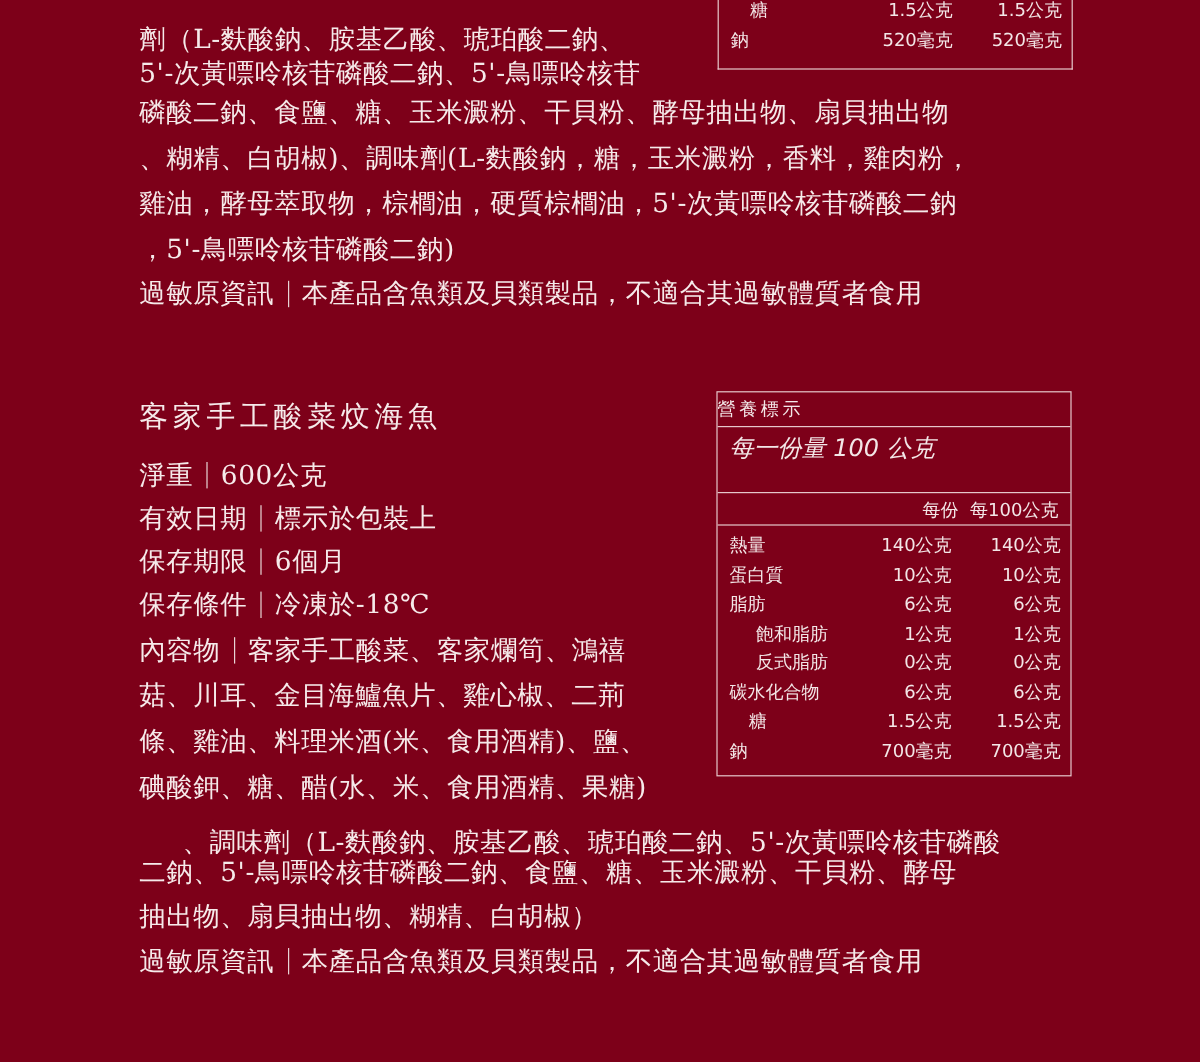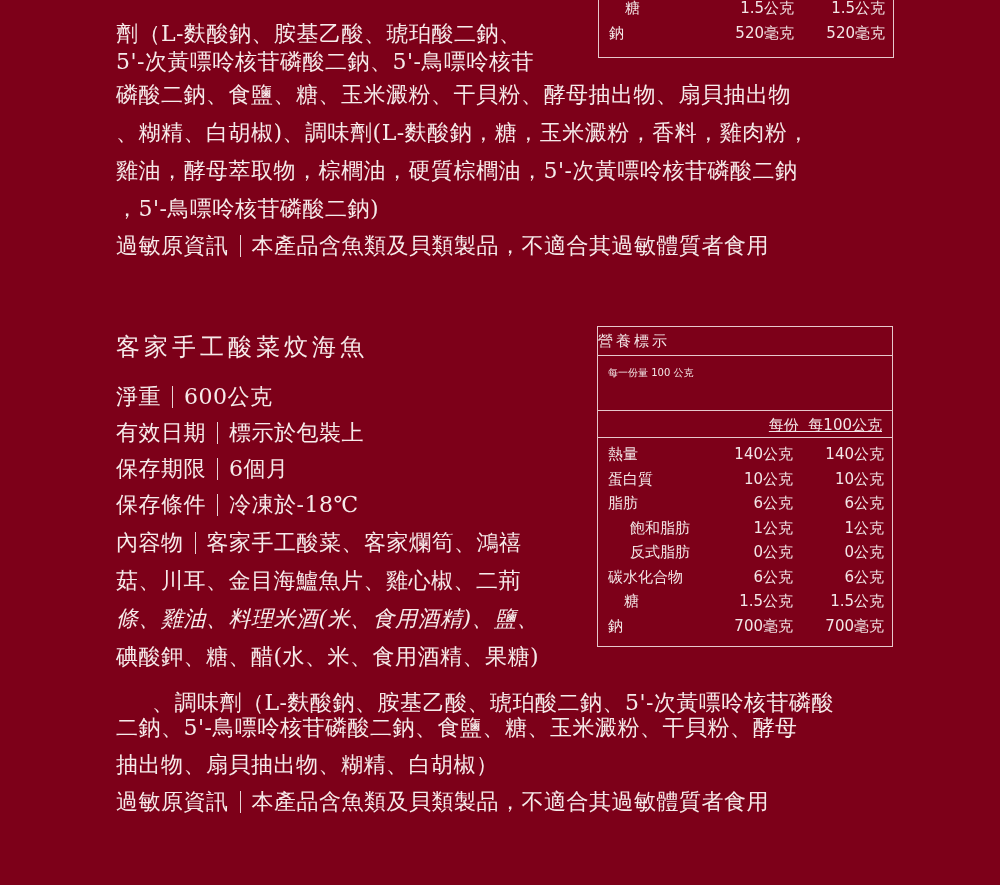--- a/index.html
+++ b/index.html
@@ -25,22 +25,22 @@
   .nbox {
     position: absolute; border: 1.5px solid #e6c7cb;
     font-family: "DejaVu Sans", "Liberation Sans", sans-serif;
     font-size: 15px; color: #f3e6e7;
   }
   .nbox .hdr {
     height: 28px; line-height: 28px; text-align: left; letter-spacing: 3px;
     border-bottom: 1.5px solid #e6c7cb; font-size: 15px;
   }
   .nbox .serv {
-    padding: 8px 10px 6px 10px; line-height: 18px; font-size: 10px;
-    border-bottom: 1.5px solid #e6c7cb; height: 40px;
+    padding: 8px 10px 6px 10px; line-height: 18px; font-size: 20px;
+    border-bottom: 1.5px solid #e6c7cb; height: 40px; font-style: italic;
   }
   .nbox .colhdr {
     height: 26px; line-height: 28px; text-align: right; padding-right: 10px;
     border-bottom: 1.5px solid #e6c7cb; font-size: 15px;
   }
   .nbox .rows { padding: 4px 0 6px 0; }
   .nrow { display: flex; height: 24.5px; line-height: 24.5px; font-size: 15px; }
   .nrow .lbl { width: 110px; padding-left: 10px; white-space: nowrap; }
   .nrow .lbl.indent { padding-left: 32px; width: 88px; }
   .nrow .lbl.indent2 { padding-left: 26px; width: 94px; }
@@ -89,36 +89,36 @@
   <div class="line" style="top:451px;">
     <span>保存期限</span><span class="sep"></span><span>6個月</span>
   </div>
   <div class="line" style="top:487px;">
     <span>保存條件</span><span class="sep"></span><span>冷凍於-18℃</span>
   </div>
   <div class="line" style="top:525px;">
     <span>內容物</span><span class="sep"></span><span>客家手工酸菜、客家爛筍、鴻禧</span>
   </div>
   <div class="line" style="top:563px;">菇、川耳、金目海鱸魚片、雞心椒、二荊</div>
-  <div class="line" style="top:601px;font-style:italic;">條、雞油、料理米酒(米、食用酒精)、鹽、</div>
+  <div class="line" style="top:601px;">條、雞油、料理米酒(米、食用酒精)、鹽、</div>
   <div class="line" style="top:639px;">碘酸鉀、糖、醋(水、米、食用酒精、果糖)</div>
   <div class="line" style="top:685px;margin-left:36px;">、調味劑（L-麩酸鈉、胺基乙酸、琥珀酸二鈉、5'-次黃嘌呤核苷磷酸</div>
   <div class="line" style="top:710px;">二鈉、5'-鳥嘌呤核苷磷酸二鈉、食鹽、糖、玉米澱粉、干貝粉、酵母</div>
   <div class="line" style="top:747px;">抽出物、扇貝抽出物、糊精、白胡椒）</div>
   <div class="line" style="top:784px;">
     <span>過敏原資訊</span><span class="sep"></span><span>本產品含魚類及貝類製品，不適合其過敏體質者食用</span>
   </div>
 </div>
 
 <div class="nbox" style="left:597px; top:326px; width:294px; height:319px;">
   <div class="hdr">營養標示</div>
   <div class="serv">
     <div>每一份量 100 公克</div>
   </div>
-  <div class="colhdr" style="white-space:pre;text-decoration:underline;">每份  每100公克</div>
+  <div class="colhdr" style="white-space:pre;">每份  每100公克</div>
   <div class="rows">
     <div class="nrow">
       <span class="lbl">熱量</span>
       <span class="v1">140公克</span>
       <span class="v2">140公克</span>
     </div>
     <div class="nrow">
       <span class="lbl">蛋白質</span>
       <span class="v1">10公克</span>
       <span class="v2">10公克</span>

